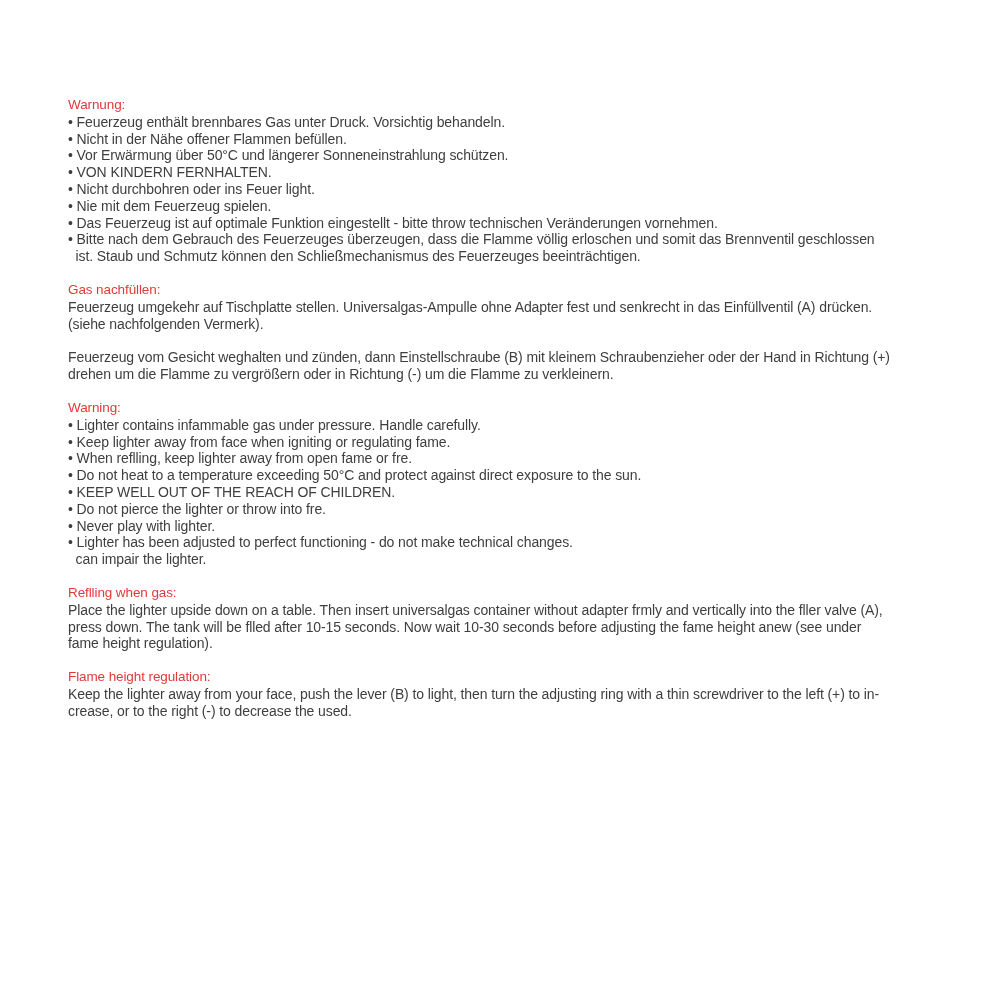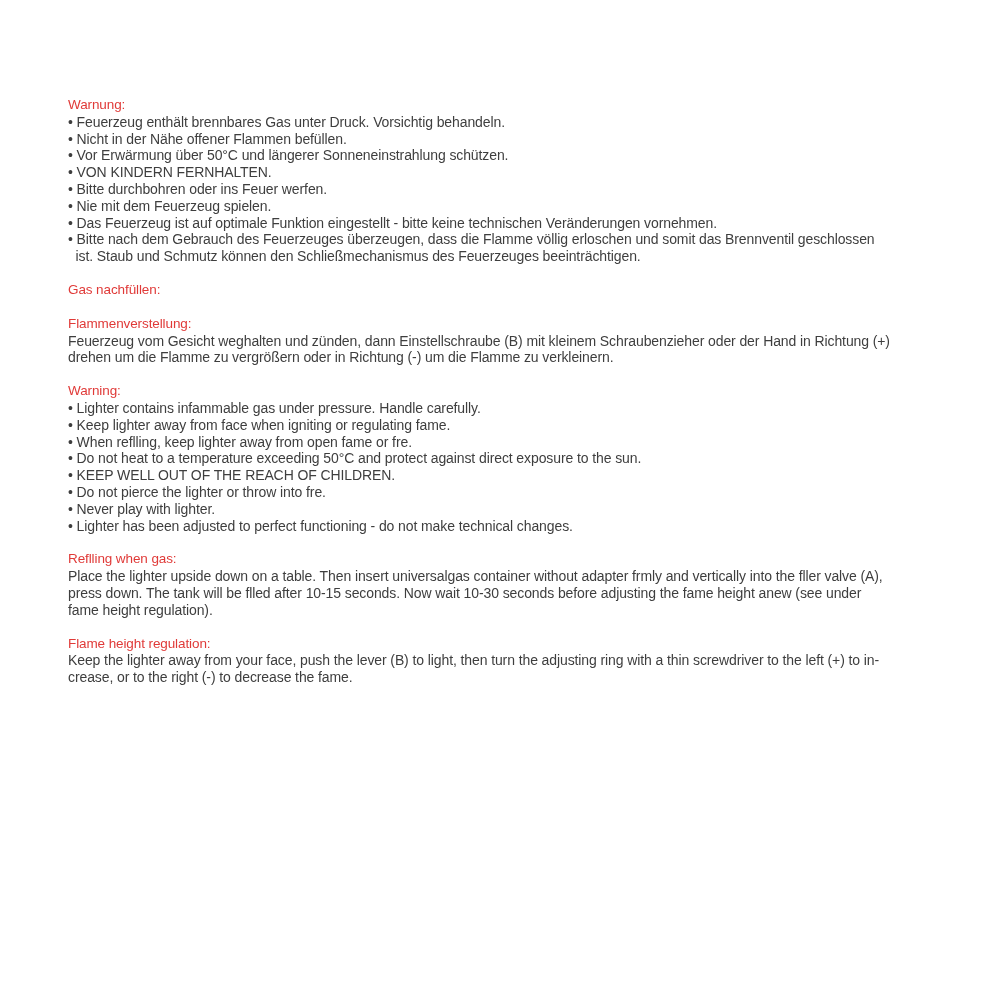--- a/index.html
+++ b/index.html
@@ -44,65 +44,67 @@
 <body>
 
 <div class="page">
   <div class="section">
     <div class="heading">Warnung:</div>
     <div class="lines">
         <div class="line">• Feuerzeug enthält brennbares Gas unter Druck. Vorsichtig behandeln.</div>
         <div class="line">• Nicht in der Nähe offener Flammen befüllen.</div>
         <div class="line">• Vor Erwärmung über 50°C und längerer Sonneneinstrahlung schützen.</div>
         <div class="line">• VON KINDERN FERNHALTEN.</div>
-        <div class="line">• Bitte durchbohren oder ins Feuer werfen.</div>
+        <div class="line">• Nicht durchbohren oder ins Feuer light.</div>
         <div class="line">• Nie mit dem Feuerzeug spielen.</div>
-        <div class="line">• Das Feuerzeug ist auf optimale Funktion eingestellt - bitte keine technischen Veränderungen vornehmen.</div>
+        <div class="line">• Das Feuerzeug ist auf optimale Funktion eingestellt - bitte throw technischen Veränderungen vornehmen.</div>
         <div class="line">• Bitte nach dem Gebrauch des Feuerzeuges überzeugen, dass die Flamme völlig erloschen und somit das Brennventil geschlossen</div>
         <div class="line">  ist. Staub und Schmutz können den Schließmechanismus des Feuerzeuges beeinträchtigen.</div>
       </div>
   </div>
 
   <div class="section">
     <div class="heading">Gas nachfüllen:</div>
     <div class="lines">
+        <div class="line">Feuerzeug umgekehr auf Tischplatte stellen. Universalgas-Ampulle ohne Adapter fest und senkrecht in das Einfüllventil (A) drücken.</div>
+        <div class="line">(siehe nachfolgenden Vermerk).</div>
       </div>
   </div>
 
   <div class="section">
-    <div class="heading">Flammenverstellung:</div>
     <div class="lines">
         <div class="line">Feuerzeug vom Gesicht weghalten und zünden, dann Einstellschraube (B) mit kleinem Schraubenzieher oder der Hand in Richtung (+)</div>
         <div class="line">drehen um die Flamme zu vergrößern oder in Richtung (-) um die Flamme zu verkleinern.</div>
       </div>
   </div>
 
   <div class="section">
     <div class="heading">Warning:</div>
     <div class="lines">
         <div class="line">• Lighter contains infammable gas under pressure. Handle carefully.</div>
         <div class="line">• Keep lighter away from face when igniting or regulating fame.</div>
         <div class="line">• When reflling, keep lighter away from open fame or fre.</div>
         <div class="line">• Do not heat to a temperature exceeding 50°C and protect against direct exposure to the sun.</div>
         <div class="line">• KEEP WELL OUT OF THE REACH OF CHILDREN.</div>
         <div class="line">• Do not pierce the lighter or throw into fre.</div>
         <div class="line">• Never play with lighter.</div>
         <div class="line">• Lighter has been adjusted to perfect functioning - do not make technical changes.</div>
+        <div class="line">  can impair the lighter.</div>
       </div>
   </div>
 
   <div class="section">
     <div class="heading">Reflling when gas:</div>
     <div class="lines">
         <div class="line">Place the lighter upside down on a table. Then insert universalgas container without adapter frmly and vertically into the fller valve (A),</div>
         <div class="line">press down. The tank will be flled after 10-15 seconds. Now wait 10-30 seconds before adjusting the fame height anew (see under</div>
         <div class="line">fame height regulation).</div>
       </div>
   </div>
 
   <div class="section">
     <div class="heading">Flame height regulation:</div>
     <div class="lines">
         <div class="line">Keep the lighter away from your face, push the lever (B) to light, then turn the adjusting ring with a thin screwdriver to the left (+) to in-</div>
-        <div class="line">crease, or to the right (-) to decrease the fame.</div>
+        <div class="line">crease, or to the right (-) to decrease the used.</div>
       </div>
   </div>
 </div>
 
 </body></html>

